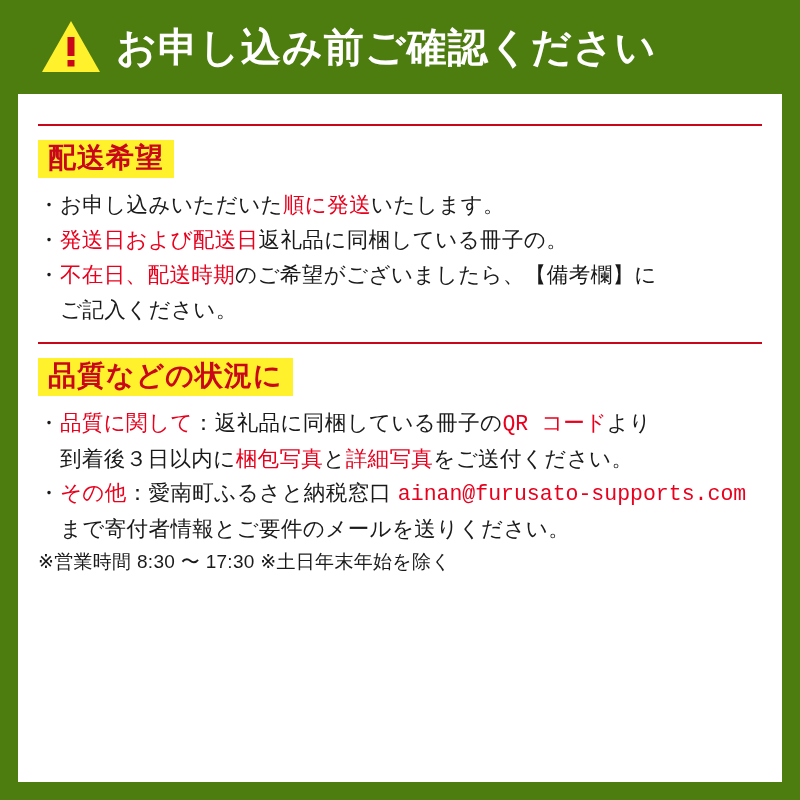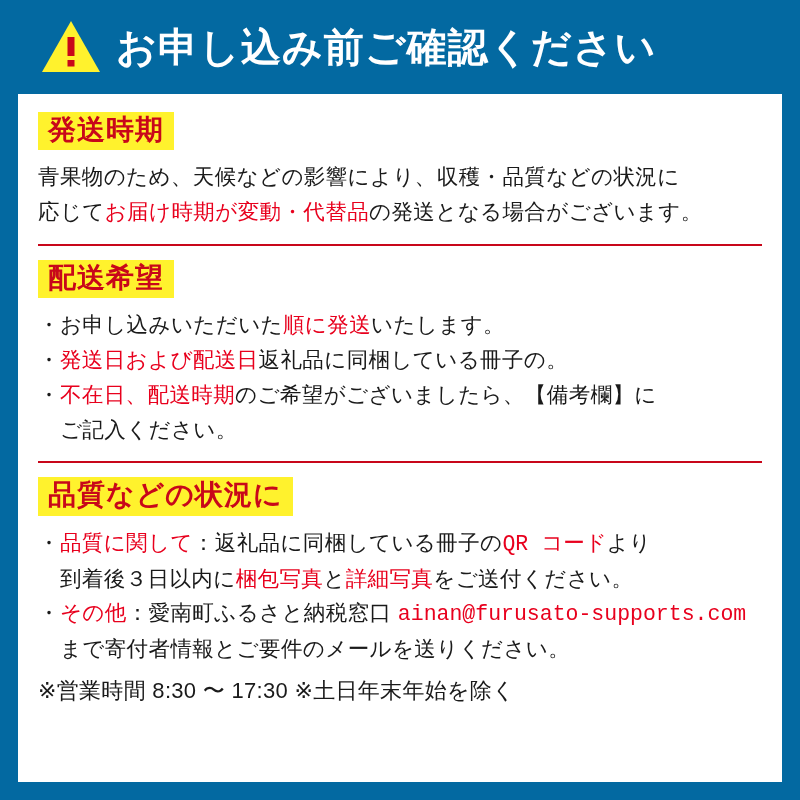--- a/index.html
+++ b/index.html
@@ -9,21 +9,21 @@
     height: 800px;
     background: #ffffff;
     font-family: "Liberation Sans", "DejaVu Sans", sans-serif;
     overflow: hidden;
   }
 
   .page {
     position: relative;
     width: 800px;
     height: 800px;
-    background: #0369a1;
+    background: #4d7c0f;
     padding: 0;
   }
 
   
   .header {
     display: flex;
     align-items: center;
     height: 94px;
     padding: 0 22px 0 40px;
   }
@@ -93,23 +93,22 @@
   }
   .bullet-text { flex: 1 1 auto; }
 
   .divider {
     border: 0;
     border-top: 2px solid #c8071a;
     margin: 12px 0 14px 0;
   }
 
   .note {
-    font-size: 22px;
+    font-size: 19px;
     color: #1a1a1a;
-    margin-top: 6px;
     letter-spacing: 0.3px;
   }
 </style>
 </head>
 <body>
 
 <div class="page">
 
   <div class="header">
     <div class="warn-icon">
@@ -117,31 +116,20 @@
         <polygon points="31,2 60,53 2,53" fill="#fff22d"></polygon>
         <rect x="27.5" y="18" width="7" height="19" fill="#c8071a"></rect>
         <rect x="27.5" y="41" width="7" height="6.5" fill="#c8071a"></rect>
       </svg>
     </div>
     <div class="header-title">お申し込み前ご確認ください</div>
   </div>
 
   <div class="body-panel">
 
-    <div class="section">
-      <div class="sec-head">発送時期</div>
-      <div class="sec-body">
-        <div>
-          <span>青果物のため、天候などの影響により、収穫・品質などの状況に</span>
-        </div>
-        <div>
-          <span>応じて</span><span class="red">お届け時期が変動・代替品</span><span>の発送となる場合がございます。</span>
-        </div>
-      </div>
-    </div>
 
     <hr class="divider">
 
     <div class="section">
       <div class="sec-head">配送希望</div>
       <div class="sec-body">
 
         <div class="bullet-row">
           <span class="bullet-dot">・</span>
           <span class="bullet-text">

